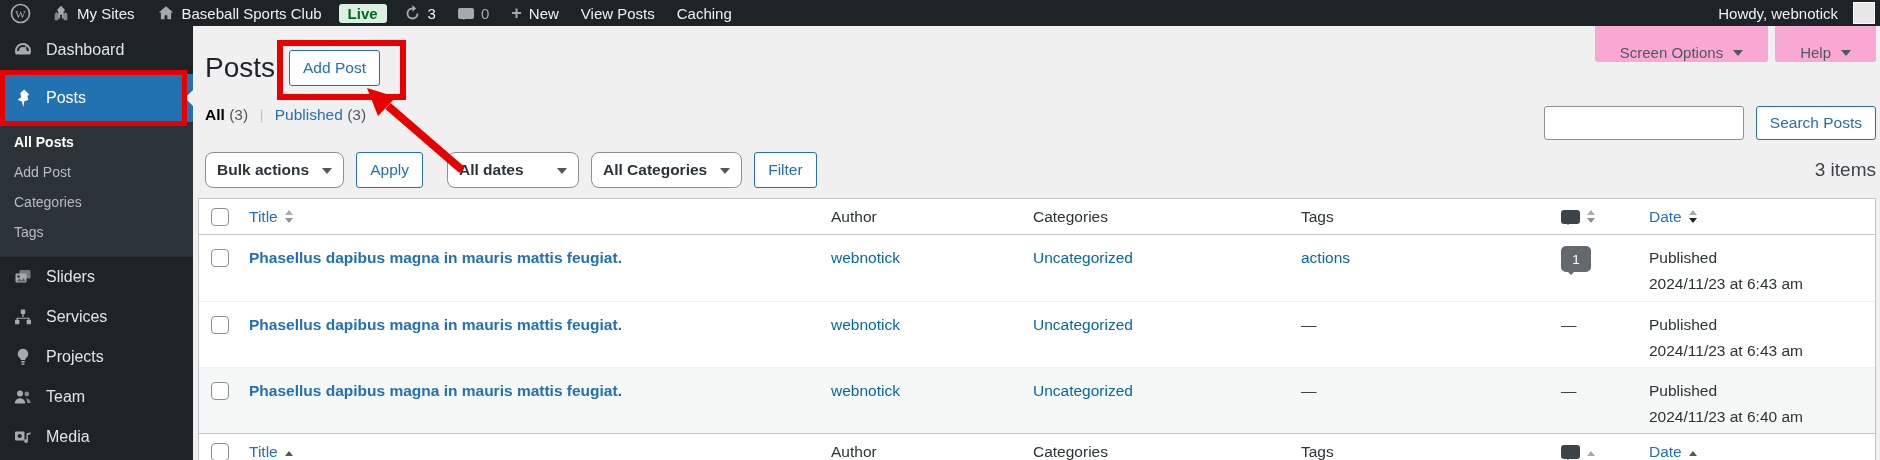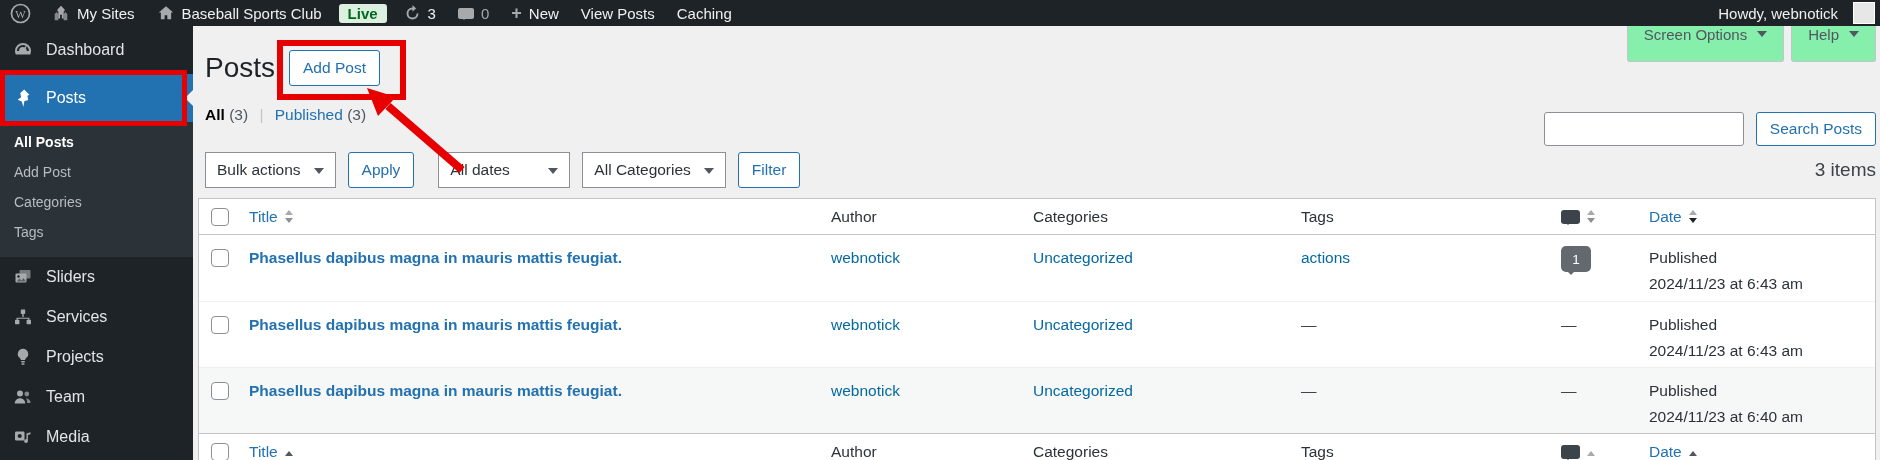--- a/index.html
+++ b/index.html
@@ -35,49 +35,49 @@
   .content-arrow { position:absolute; right:0; top:50%; margin-top:-8px; width:0; height:0;
     border:8px solid transparent; border-right-color:#f0f0f1; }
   .submenu { background:#2c3338; padding:5px 0 10px; }
   .submenu .sub-item { padding:7px 14px; font-size:14px; color:#b8bcc2; cursor:pointer; }
   .submenu .sub-item.current { color:#fff; font-weight:bold; }
   .side-item.section { padding:10px 12px; }
 
   
   .content { position:absolute; top:26px; left:178px; right:0; bottom:0; background:#f0f0f1; }
   .tabs { position:absolute; top:0; right:4px; display:flex; gap:7px; z-index:10; }
-  .tab-btn { background:#86efac; border:1px solid #c3c4c7; border-top:none; height:36px;
-    display:flex; align-items:flex-start; gap:10px; padding:0 16px; color:#50575e; font-size:15px;
+  .tab-btn { background:#f9a8d4; border:1px solid #c3c4c7; border-top:none; height:36px;
+    display:flex; align-items:flex-end; gap:10px; padding:0 24px; color:#50575e; font-size:15px;
     border-radius:0 0 3px 3px; cursor:pointer; }
   .tri-down { width:0; height:0; border:5px solid transparent; border-top:6px solid #50575e; margin-top:5px; }
 
   .heading-row { position:absolute; left:27px; top:24px; display:flex; align-items:center; }
   .page-title { font-size:28px; font-weight:400; color:#1d2327; }
   .addpost-wrap { position:relative; margin-left:14px; }
   .btn { background:#fff; border:1px solid #2271b1; color:#2271b1; border-radius:3px;
     font-size:15.5px; height:36px; padding:0 13px; cursor:pointer;
     font-family:"Liberation Sans", sans-serif; }
   .red-box-addpost { position:absolute; top:-10px; left:-12px; right:-26px; bottom:-14px;
     border:6px solid #e60000; pointer-events:none; z-index:6; }
   .anno-arrow { position:absolute; left:182px; top:58px; z-index:7; pointer-events:none; }
 
   .subsub { position:absolute; left:27px; top:80px; font-size:15.5px; color:#50575e; }
   .subsub .all { color:#000; font-weight:bold; }
   .subsub a { color:#2271b1; text-decoration:none; cursor:pointer; }
   .subsub .sep { color:#c3c4c7; padding:0 7px; }
 
-  .search-area { position:absolute; top:86px; right:4px; display:flex; gap:12px; }
+  .search-area { position:absolute; top:80px; right:4px; display:flex; gap:12px; }
   .search-input { width:200px; height:34px; border:1px solid #8c8f94; border-radius:3px;
     background:#fff; padding:0 8px; font-size:15px; }
   .btn.h34 { height:34px; }
 
   .filter-row { position:absolute; left:27px; top:126px; right:4px; display:flex; align-items:center; }
-  .wp-select { position:relative; background:#fff; border:1px solid #8c8f94; border-radius:0;
+  .wp-select { position:relative; background:#fff; border:1px solid #8c8f94; border-radius:8px;
     height:36px; display:flex; align-items:center; padding:0 34px 0 11px; font-size:15.5px;
-    color:#2c3338; cursor:pointer; }
+    color:#2c3338; cursor:pointer;font-weight:bold; }
   .wp-select .chev { position:absolute; right:11px; top:15px; width:0; height:0;
     border:5px solid transparent; border-top:6px solid #50575e; }
   .gap12 { margin-left:12px; } .gap24 { margin-left:24px; }
   .items-count { margin-left:auto; color:#3c434a; font-size:19px; }
 
   
   .list-table { position:absolute; left:20px; right:4px; top:172px; background:#fff;
     border:1px solid #c3c4c7; font-size:15.5px; color:#2c3338; }
   .tgrid { display:grid; grid-template-columns:42px 582px 202px 268px 260px 88px auto; }
   .thead { height:36px; border-bottom:1px solid #c3c4c7; }

